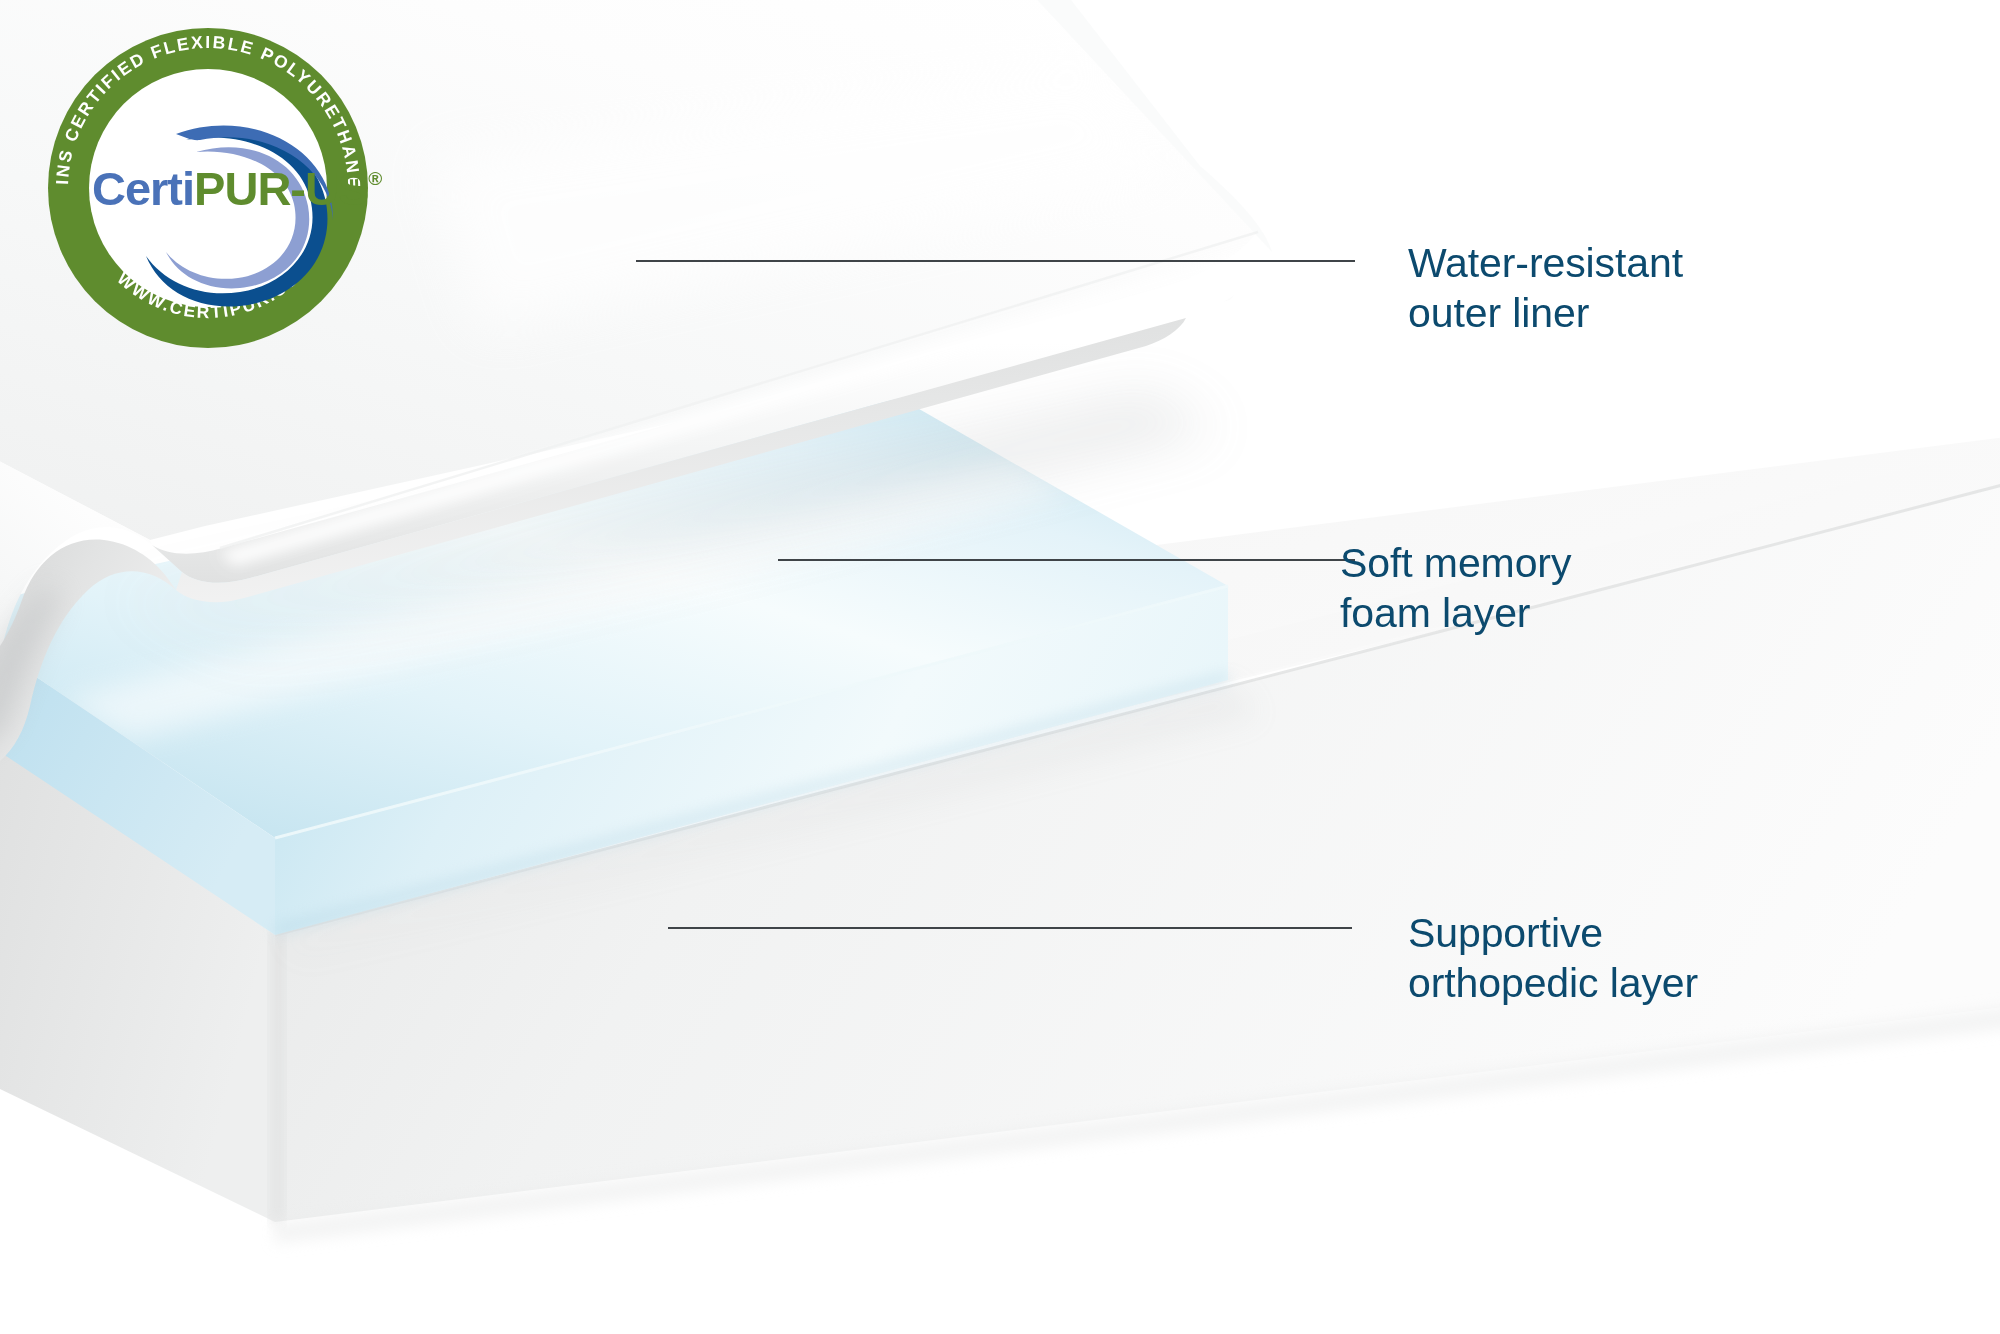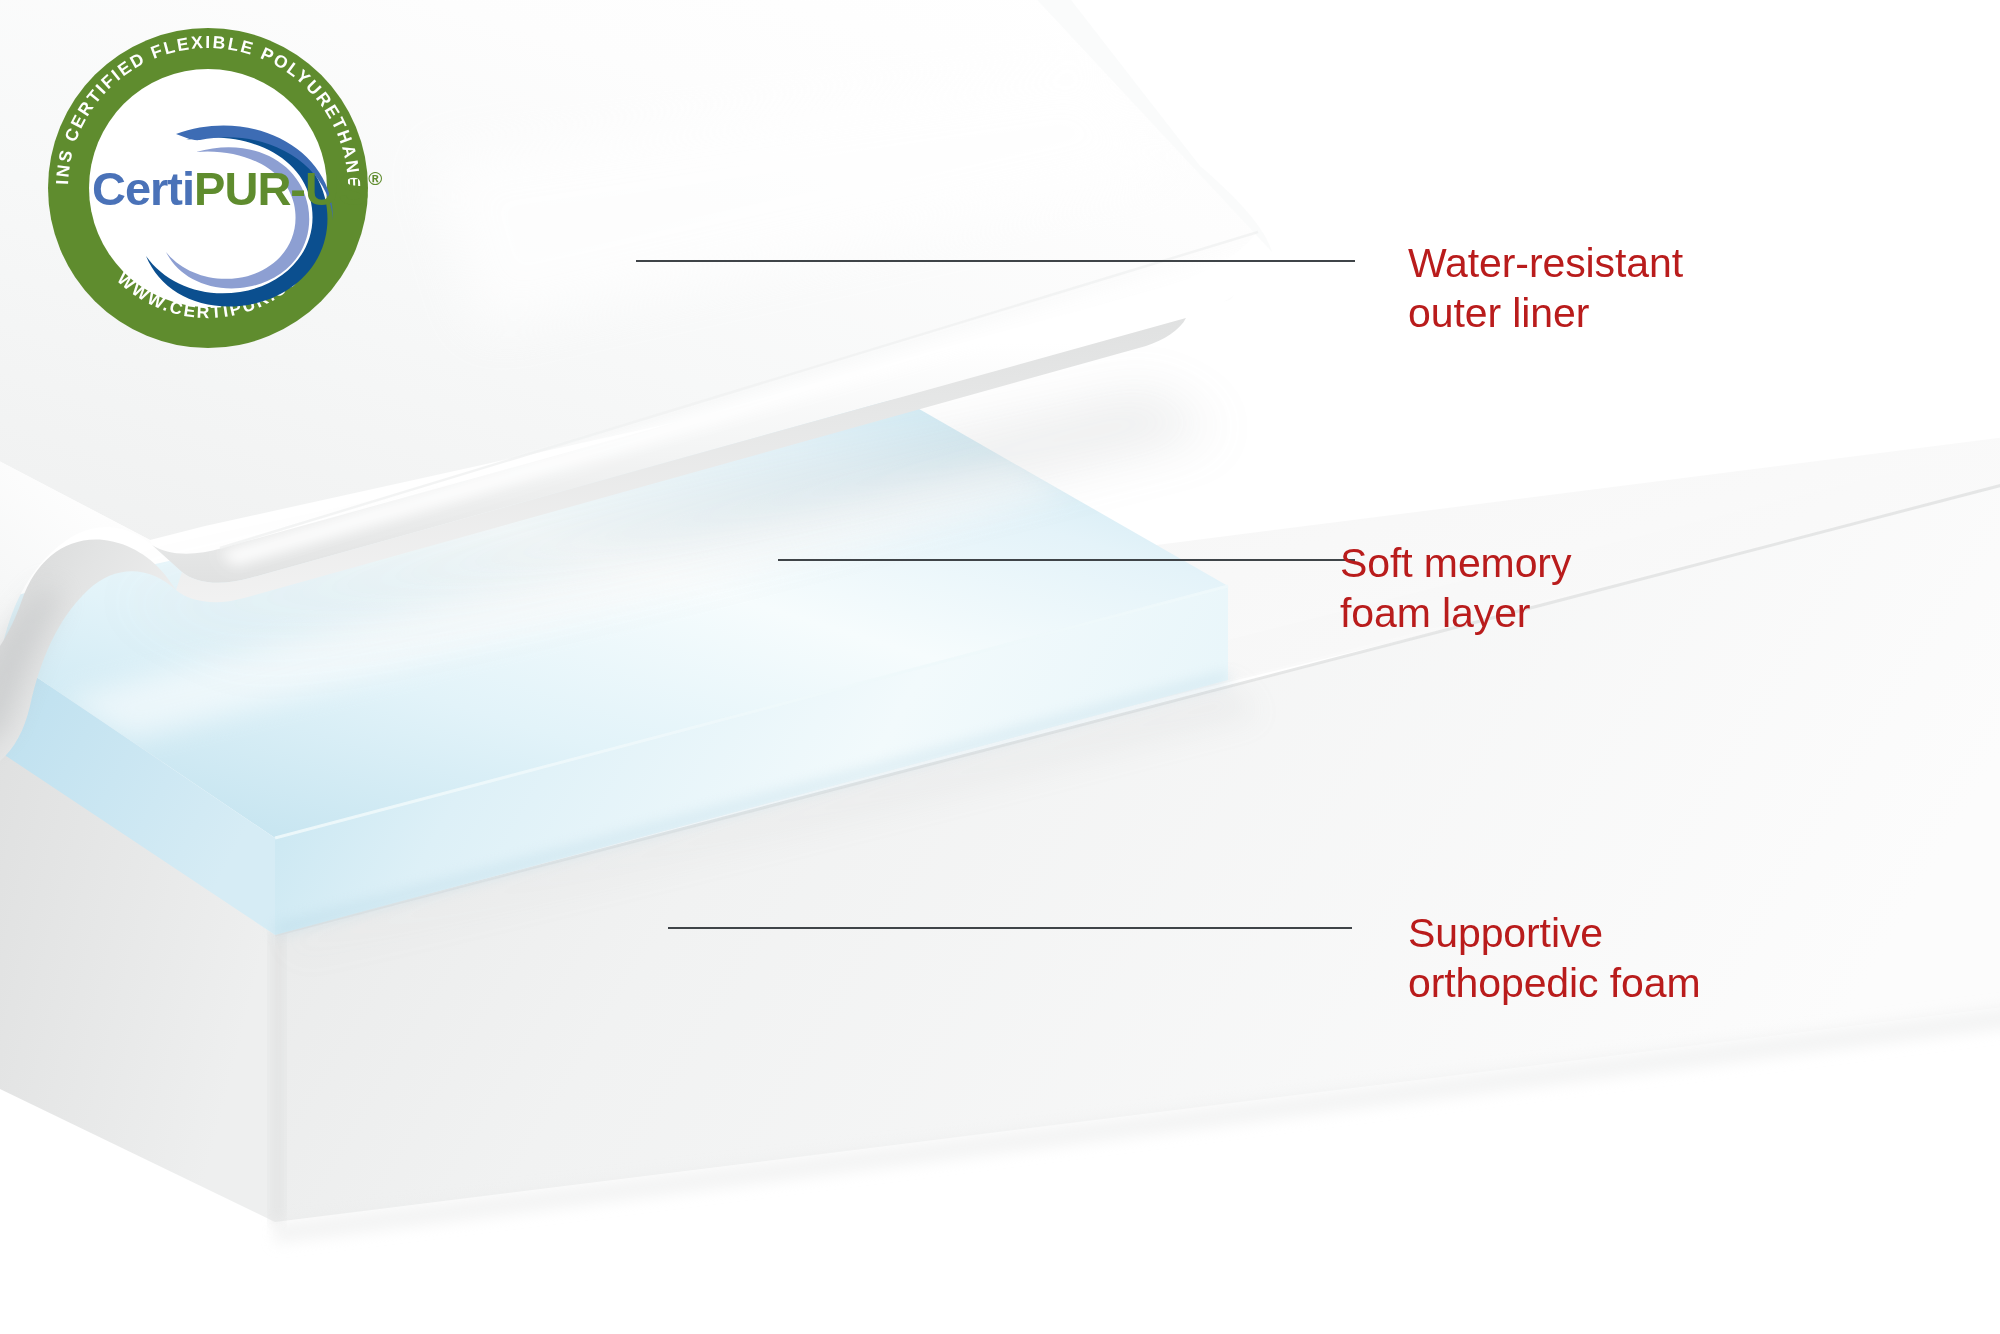--- a/index.html
+++ b/index.html
@@ -20,21 +20,21 @@
   }
   #art {
     position: absolute;
     left: 0;
     top: 0;
     width: 2000px;
     height: 1334px;
   }
   .label {
     position: absolute;
-    color: #b91c1c;
+    color: #0c4a6e;
     font-size: 41px;
     line-height: 1.22;
     letter-spacing: -0.1px;
     font-weight: 400;
     white-space: pre-line;
     font-family: "Liberation Sans", sans-serif;
   }
   #label-0 { left: 1408px; top: 238px; }
   #label-1 { left: 1340px; top: 538px; }
   #label-2 { left: 1408px; top: 908px; }
@@ -266,15 +266,15 @@
     </g>
   </svg>
 
   <div class="label" id="label-0">Water-resistant
 outer liner</div>
 
   <div class="label" id="label-1">Soft memory
 foam layer</div>
 
   <div class="label" id="label-2">Supportive
-orthopedic foam</div>
+orthopedic layer</div>
 
 </div>
 
 </body></html>

